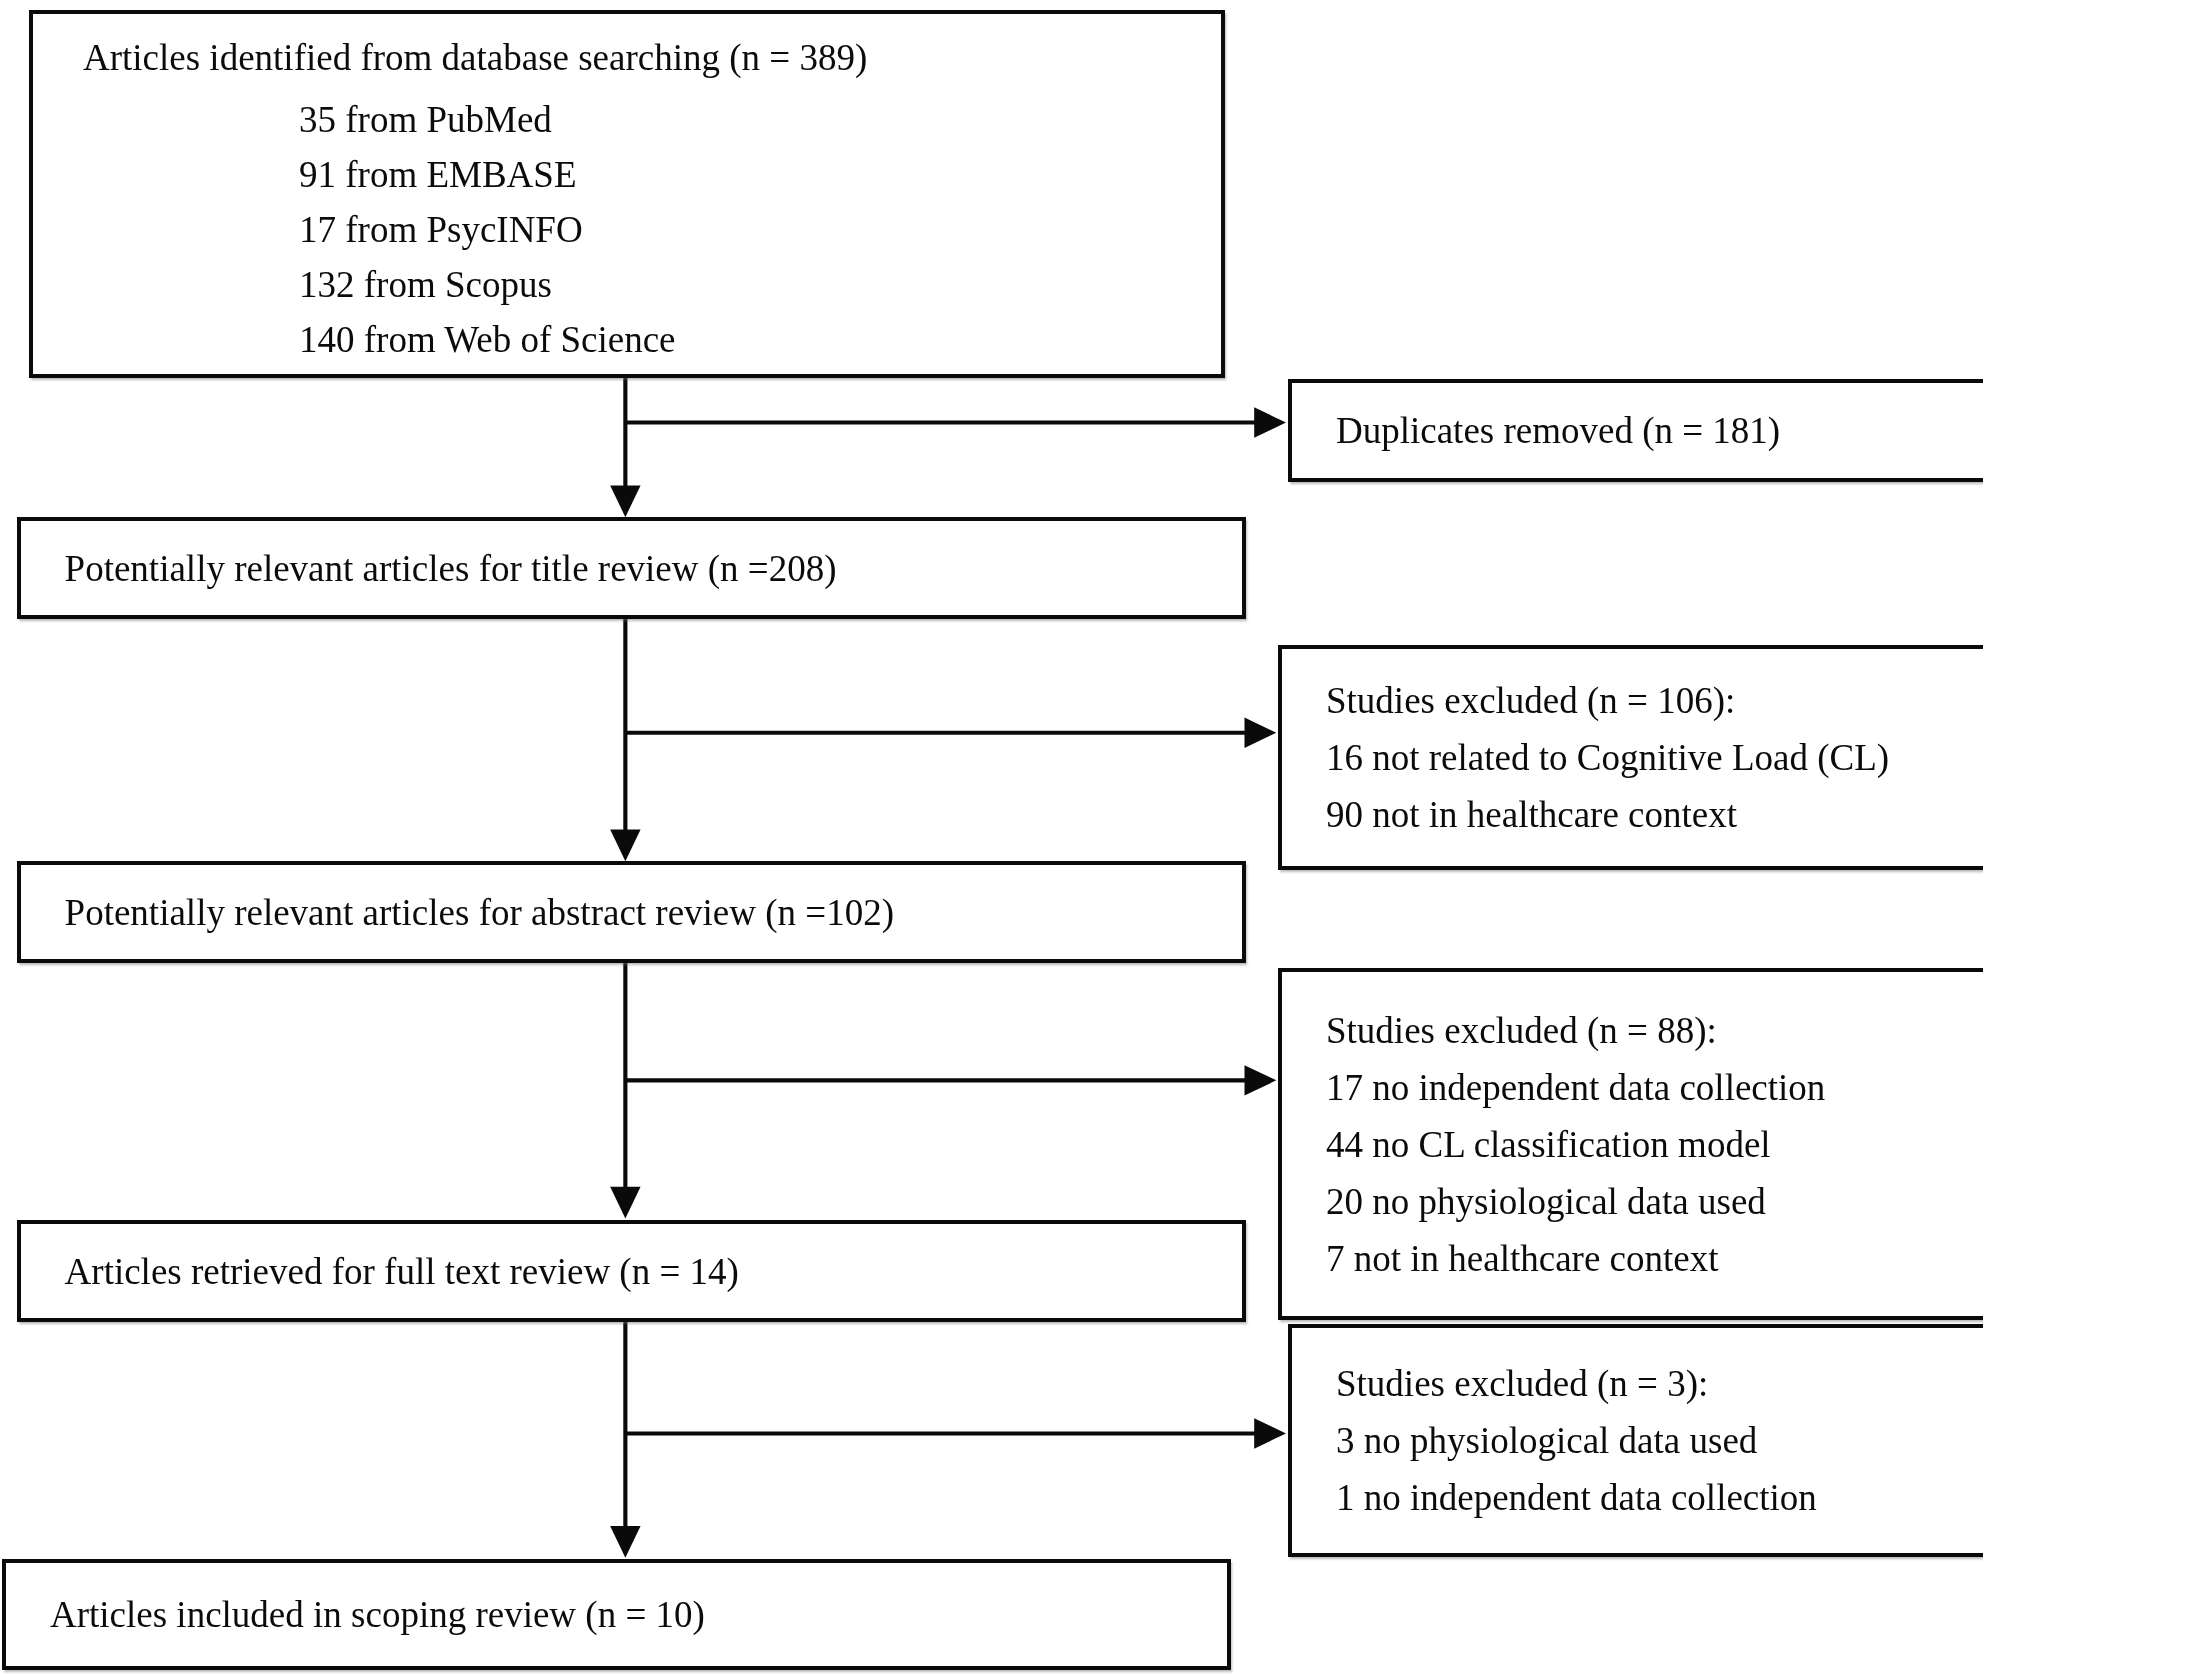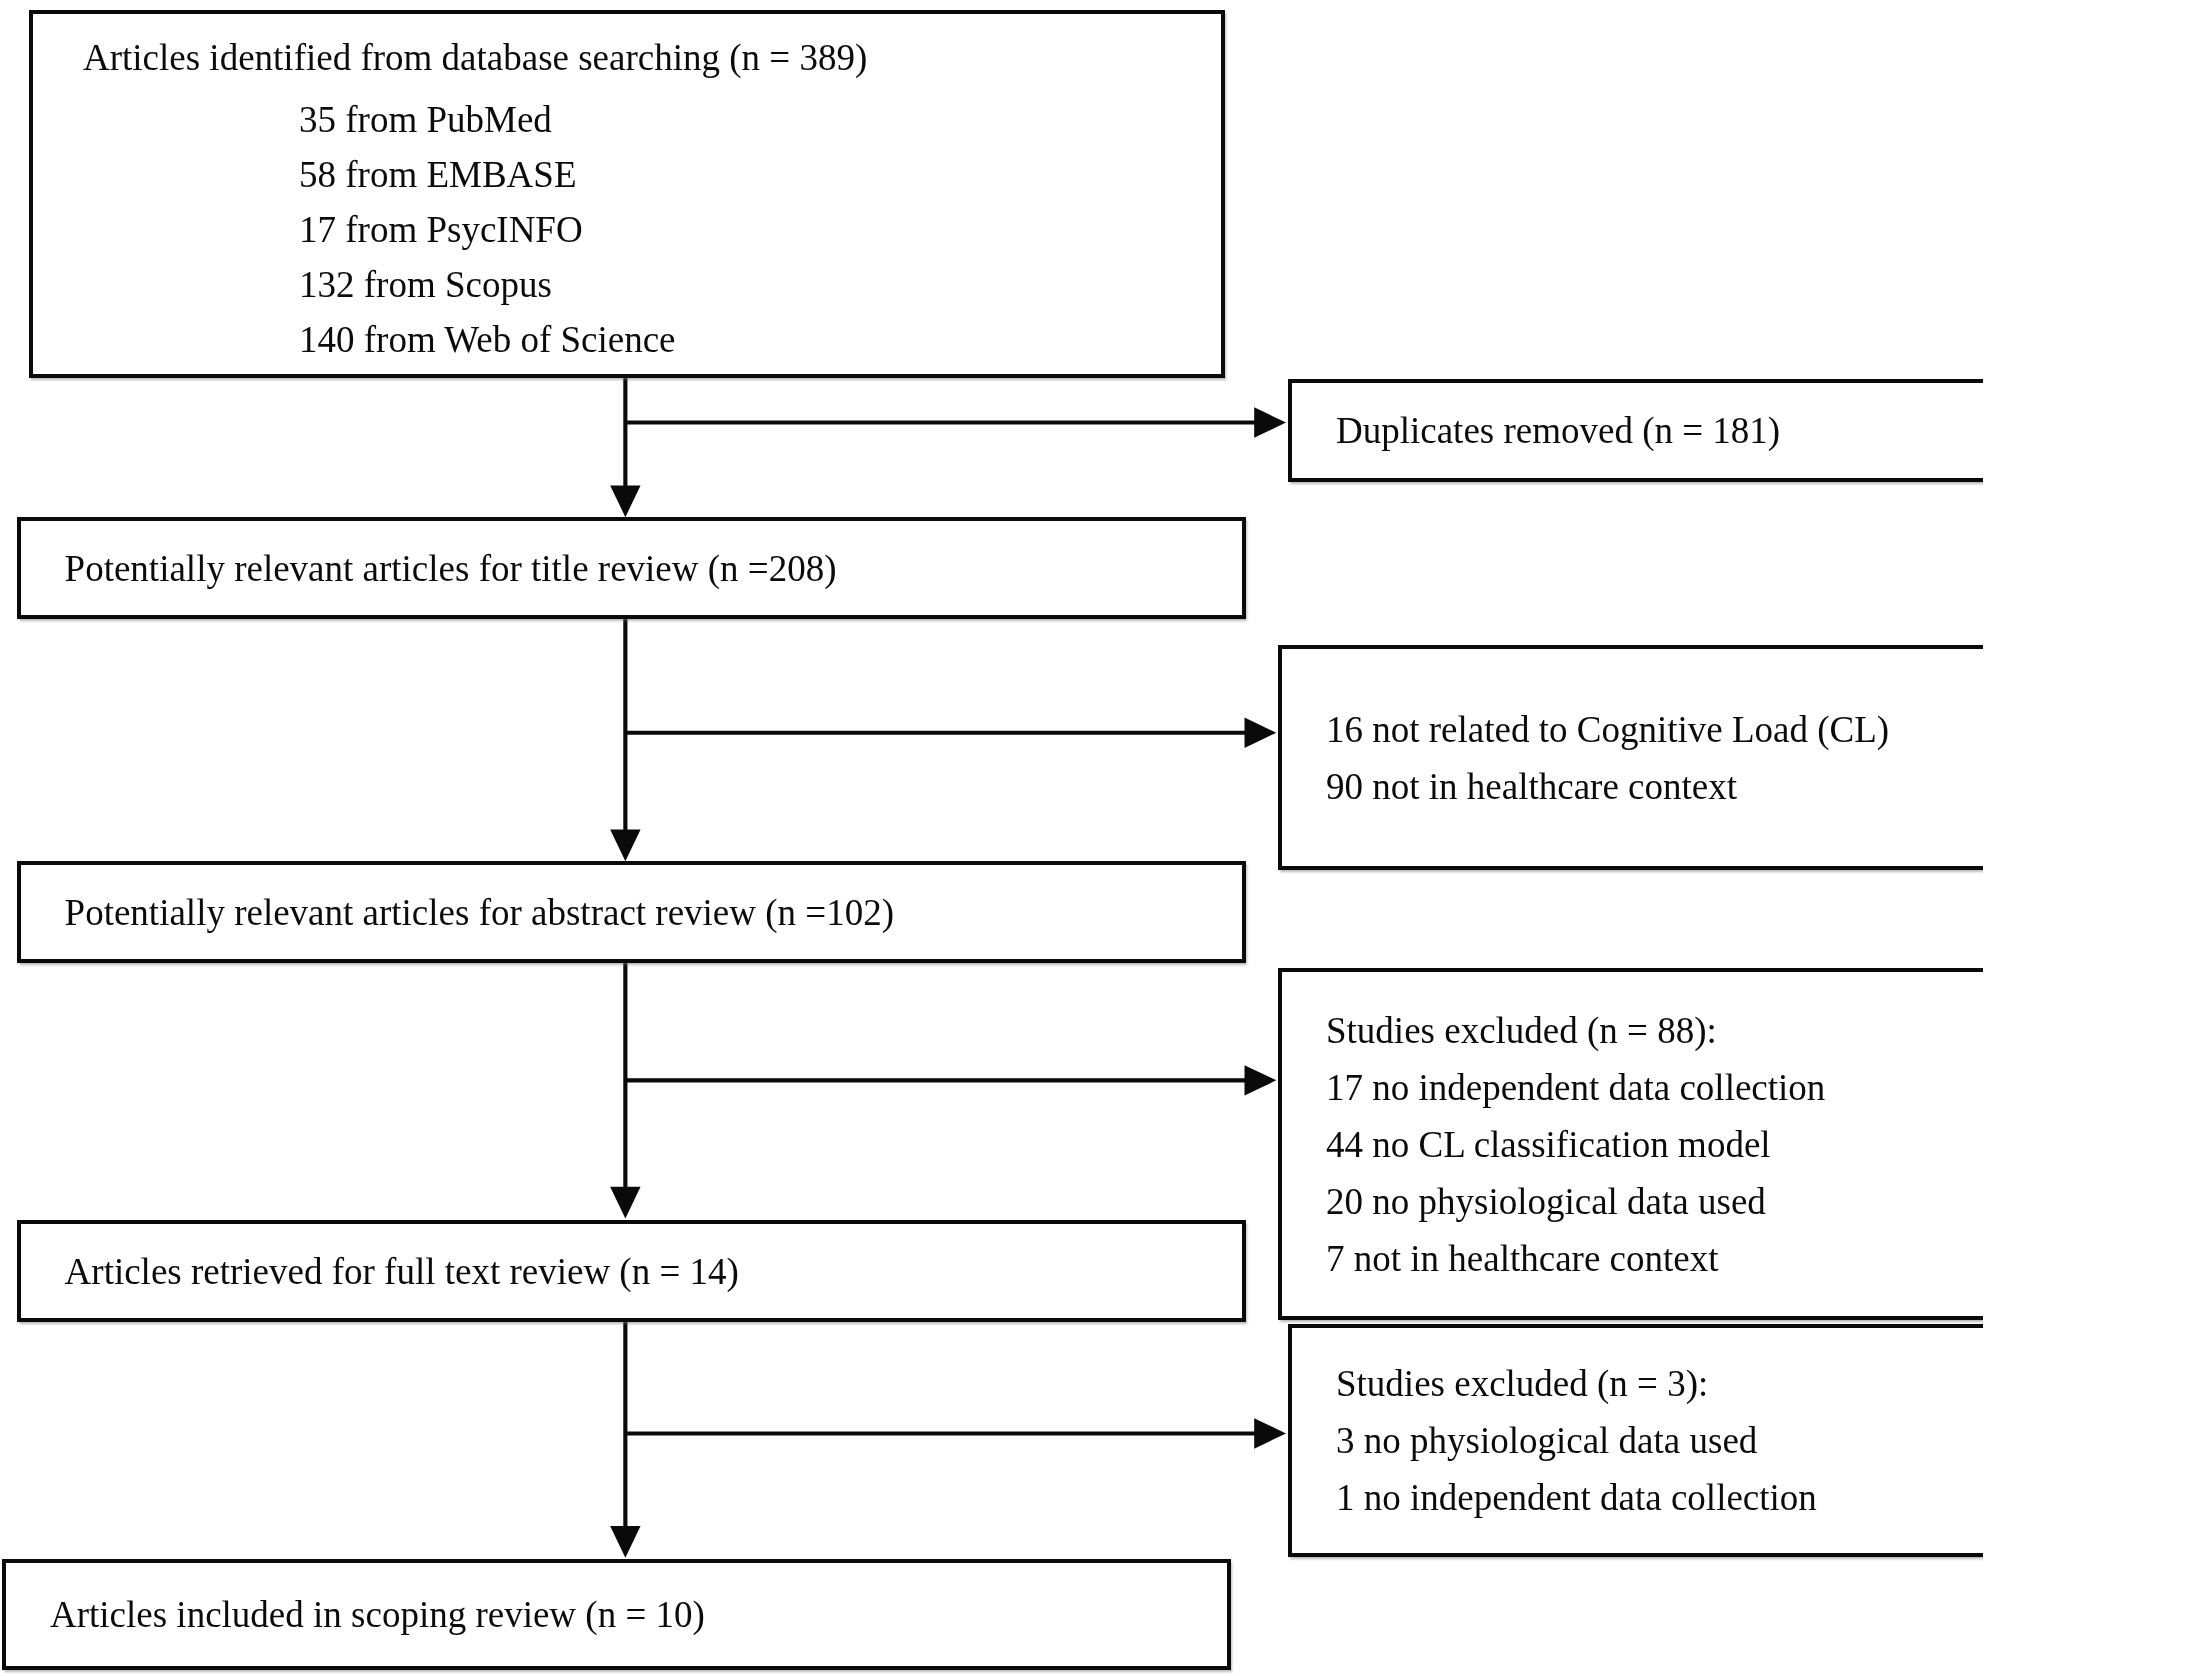--- a/index.html
+++ b/index.html
@@ -89,36 +89,37 @@
     <g>
       <line x1="905" y1="2074" x2="1817" y2="2074"></line>
       <polygon points="1861,2074 1815,2052 1815,2096"></polygon>
     </g>
   </svg>
 
   <div class="box" id="box-identified">
     <div class="title">Articles identified from database searching (n = 389)</div>
     <div class="sources">
       <div class="line">35 from PubMed</div>
-      <div class="line">58 from EMBASE</div>
+      <div class="line">91 from EMBASE</div>
       <div class="line">17 from PsycINFO</div>
       <div class="line">132 from Scopus</div>
       <div class="line">140 from Web of Science</div>
     </div>
   </div>
 
   <div class="box single" id="box-duplicates">
     <div class="line">Duplicates removed (n = 181)</div>
   </div>
 
   <div class="box single" id="box-title-review">
     <div class="line">Potentially relevant articles for title review (n =208)</div>
   </div>
 
   <div class="box side" id="box-excluded-title">
+    <div class="line">Studies excluded (n = 106):</div>
     <div class="line">16 not related to Cognitive Load (CL)</div>
     <div class="line">90 not in healthcare context</div>
   </div>
 
   <div class="box single" id="box-abstract-review">
     <div class="line">Potentially relevant articles for abstract review (n =102)</div>
   </div>
 
   <div class="box side" id="box-excluded-abstract">
     <div class="line">Studies excluded (n = 88):</div>

